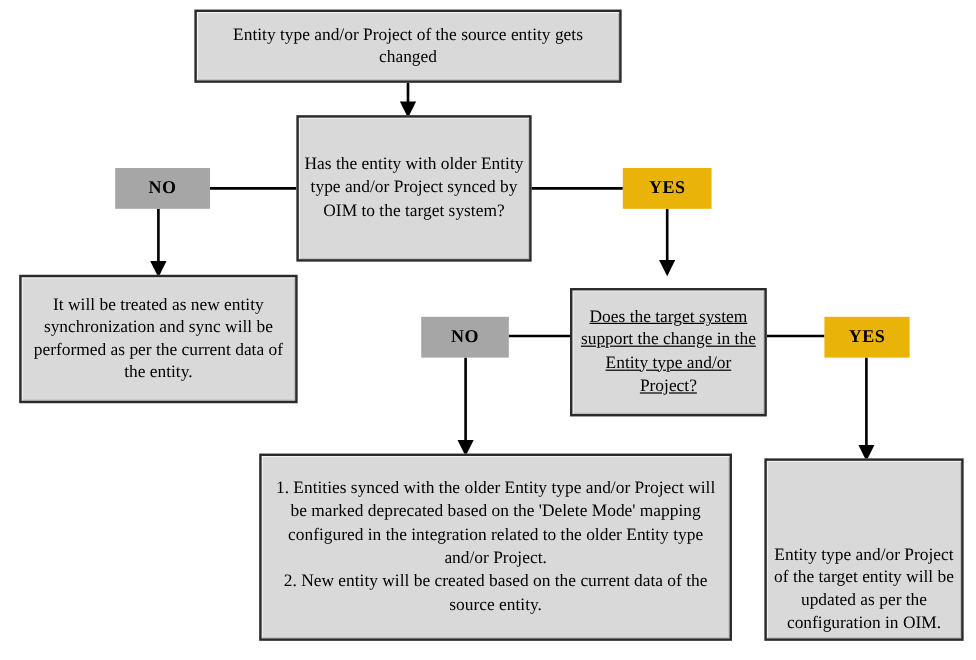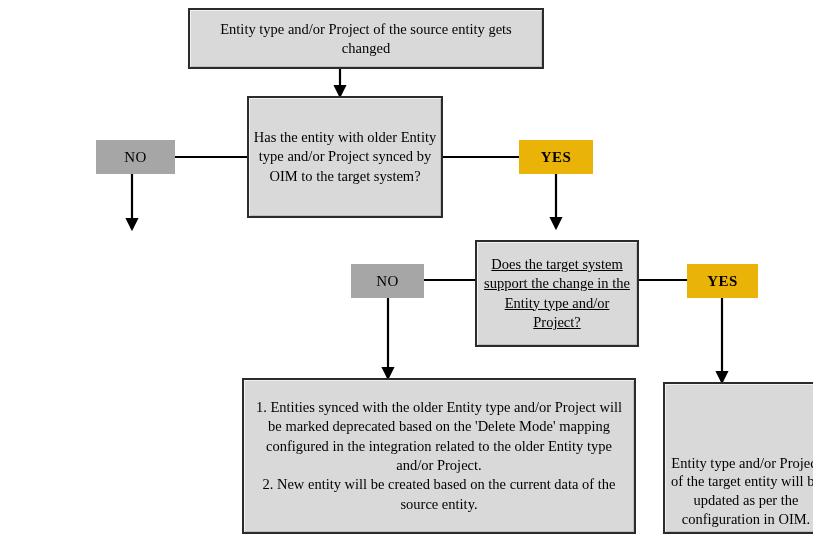--- a/index.html
+++ b/index.html
@@ -33,35 +33,34 @@
     color: #000000;
     z-index: 2;
   }
   .proc {
     background: #d9d9d9;
     border: 2px solid #2b2b2b;
     font-size: 14.5px;
     line-height: 1.30;
     padding: 3px 6px;
     box-shadow: inset 1px 1px 0 #f0f0f0, inset -1px -1px 0 #bdbdbd;
-    margin-left: 26px;
   }
   .decision {
     background: #d9d9d9;
     border: 2px solid #2b2b2b;
     font-size: 14.5px;
     line-height: 1.32;
     padding: 2px 4px;
     box-shadow: inset 1px 1px 0 #f0f0f0, inset -1px -1px 0 #bdbdbd;
     justify-content: center;
   }
   .label-no {
     background: #a6a6a6;
     border: none;
-    font-weight: normal;
+    font-weight: bold;
     font-size: 15px;
     letter-spacing: 0.4px;
   }
   .label-yes {
     background: #eab308;
     border: none;
     font-weight: bold;
     font-size: 15px;
     letter-spacing: 0.4px;
   }
@@ -115,20 +114,23 @@
   </div>
 
   <div class="node label-no" style="left:96px; top:140px; width:79px; height:34px;">
     <span class="txt">NO</span>
   </div>
 
   <div class="node label-yes" style="left:519px; top:140px; width:74px; height:34px;">
     <span class="txt">YES</span>
   </div>
 
+  <div class="node proc" style="left:16px; top:229px; width:232px; height:107px;">
+    <span class="txt">It will be treated as new entity synchronization and sync will be performed as per the current data of the entity.</span>
+  </div>
 
   <div class="node decision" style="left:475px; top:240px; width:164px; height:107px;text-decoration:underline;">
     <span class="txt">Does the target system support the change in the Entity type and/or Project?</span>
   </div>
 
   <div class="node label-no" style="left:351px; top:264px; width:73px; height:34px;">
     <span class="txt">NO</span>
   </div>
 
   <div class="node label-yes" style="left:687px; top:264px; width:71px; height:34px;">

